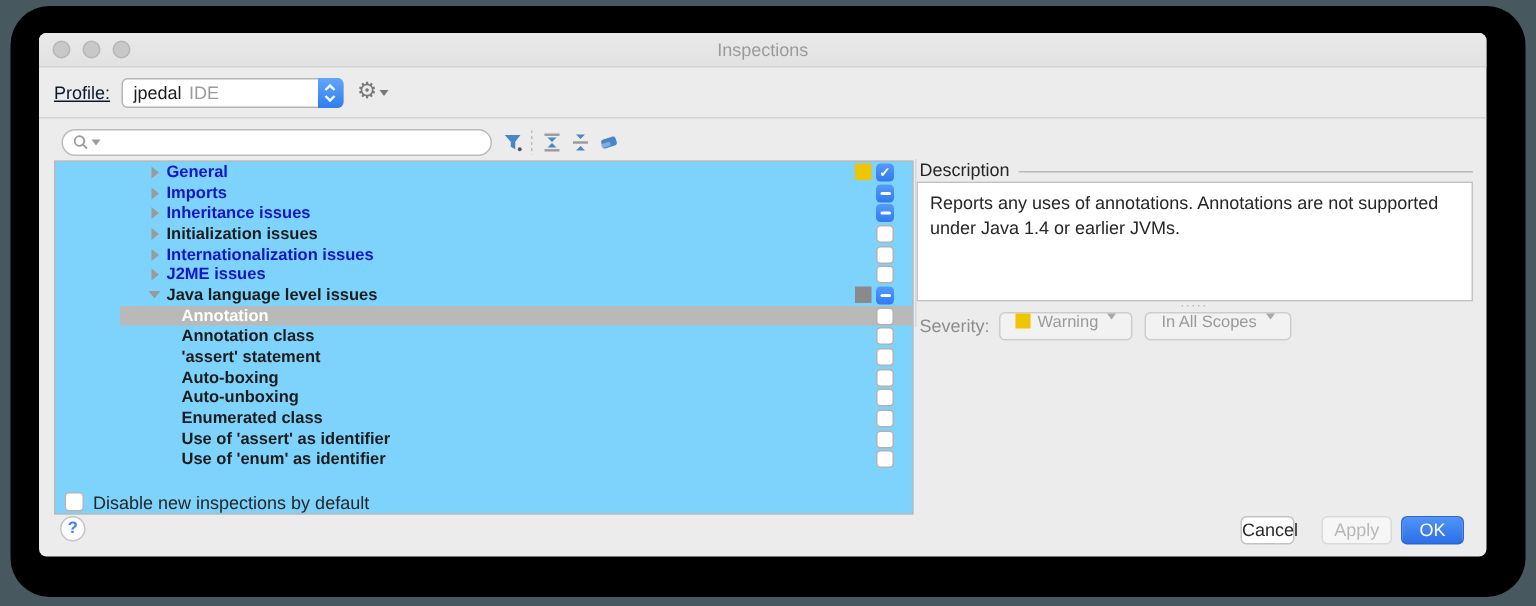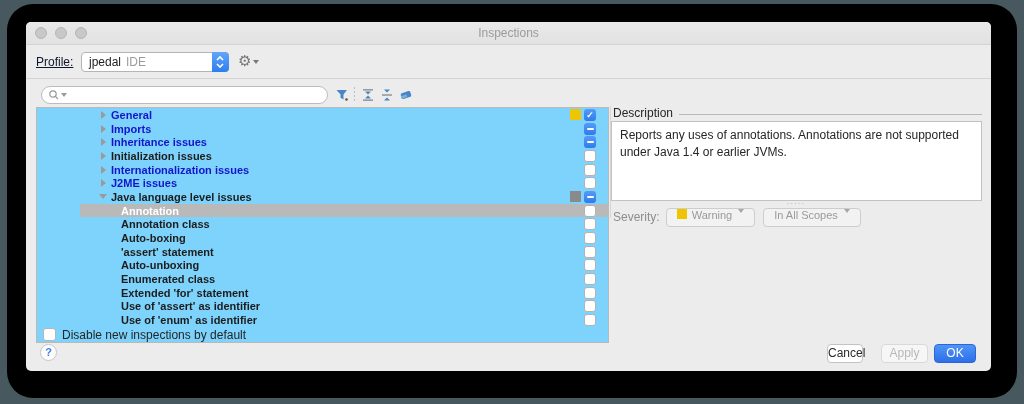--- a/index.html
+++ b/index.html
@@ -259,49 +259,42 @@
       </div>
       <div class="tree-row">
         <span class="arrow none"></span>
         <span class="tree-label child">Annotation class</span>
         <span class="row-right">
           <span class="cb empty"></span>
         </span>
       </div>
       <div class="tree-row">
         <span class="arrow none"></span>
+        <span class="tree-label child">'assert' statement</span>
+        <span class="row-right">
+          <span class="cb empty"></span>
+        </span>
+      </div>
+      <div class="tree-row">
+        <span class="arrow none"></span>
         <span class="tree-label child">Auto-boxing</span>
         <span class="row-right">
           <span class="cb empty"></span>
         </span>
       </div>
       <div class="tree-row">
         <span class="arrow none"></span>
-        <span class="tree-label child">'assert' statement</span>
-        <span class="row-right">
-          <span class="cb empty"></span>
-        </span>
-      </div>
-      <div class="tree-row">
-        <span class="arrow none"></span>
         <span class="tree-label child">Auto-unboxing</span>
         <span class="row-right">
           <span class="cb empty"></span>
         </span>
       </div>
       <div class="tree-row">
         <span class="arrow none"></span>
         <span class="tree-label child">Enumerated class</span>
-        <span class="row-right">
-          <span class="cb empty"></span>
-        </span>
-      </div>
-      <div class="tree-row">
-        <span class="arrow none"></span>
-        <span class="tree-label child">Extended 'for' statement</span>
         <span class="row-right">
           <span class="cb empty"></span>
         </span>
       </div>
       <div class="tree-row">
         <span class="arrow none"></span>
         <span class="tree-label child">Use of 'assert' as identifier</span>
         <span class="row-right">
           <span class="cb empty"></span>
         </span>

